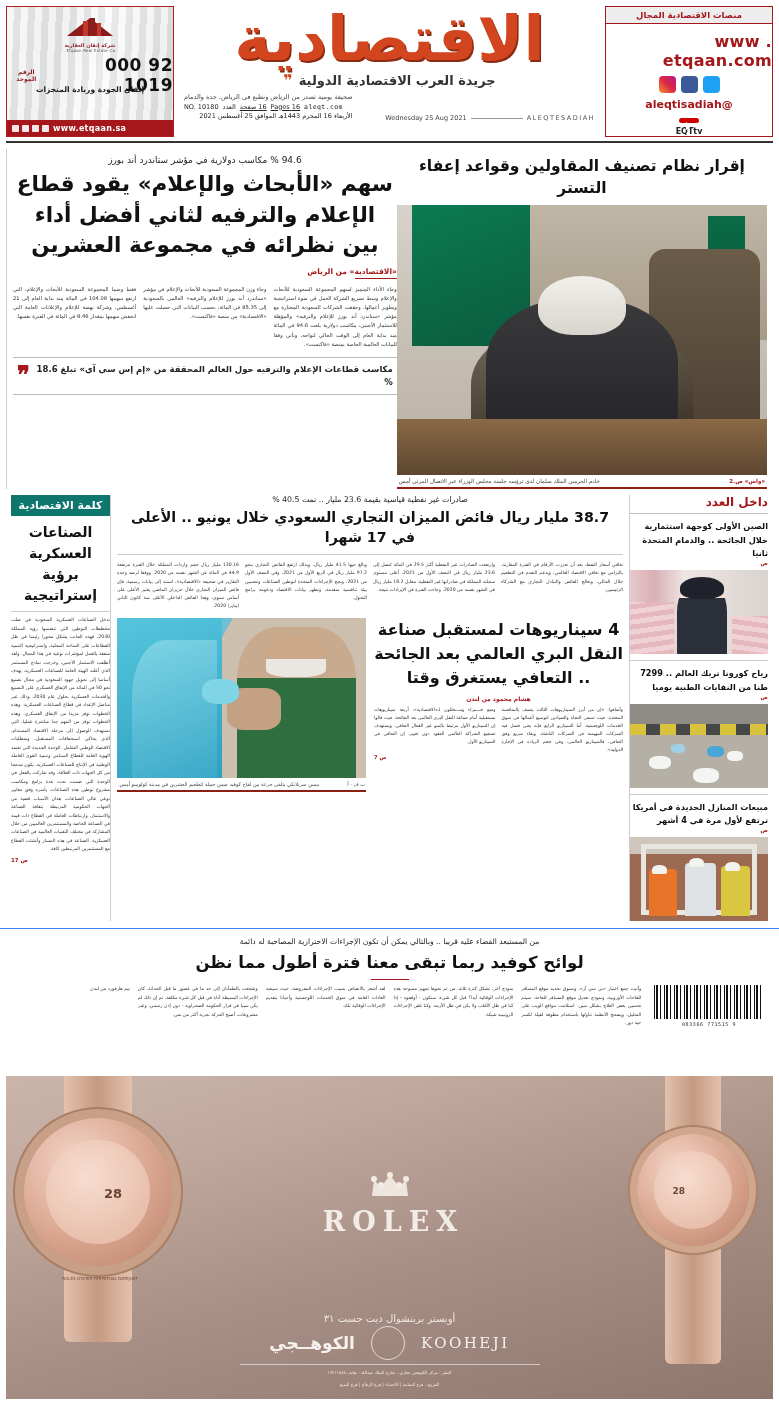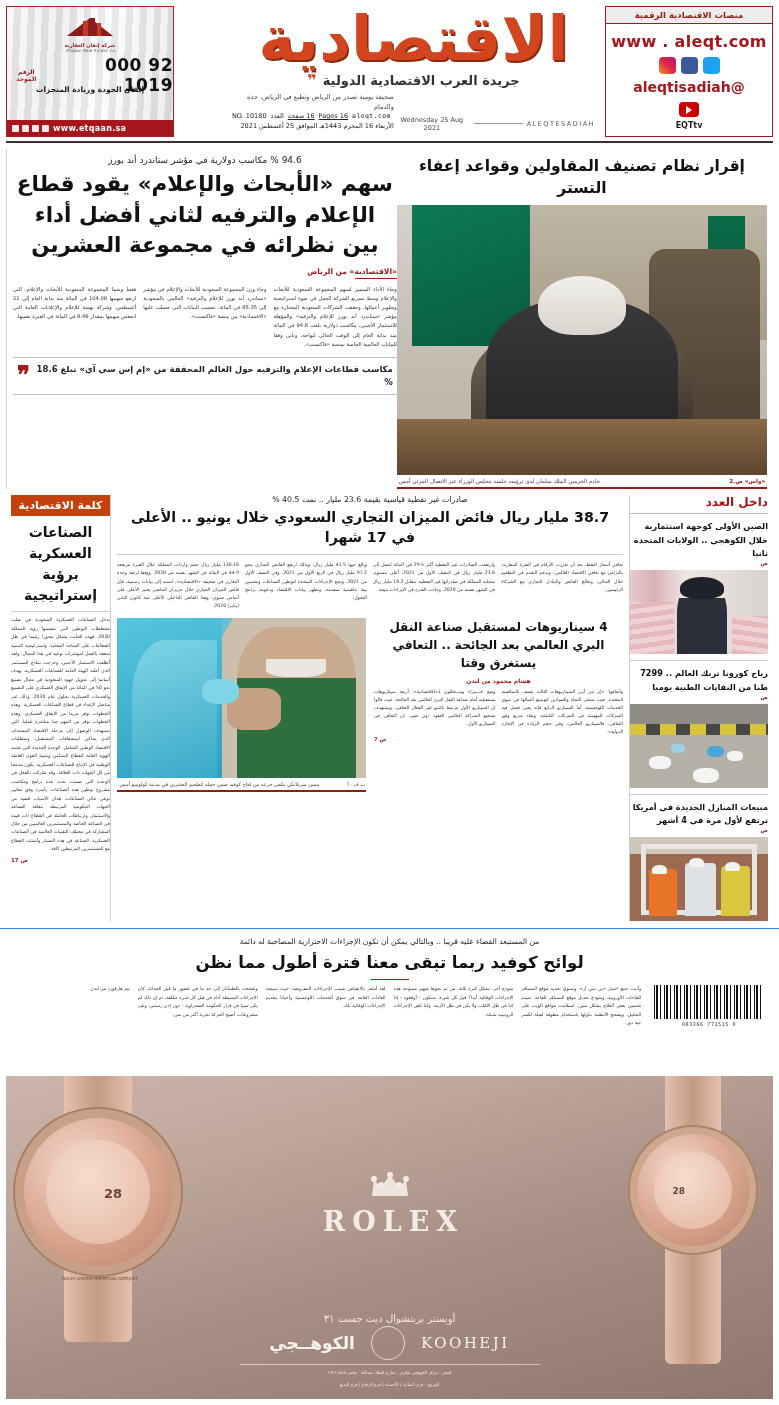--- a/index.html
+++ b/index.html
@@ -31,21 +31,21 @@
   .etq-phone-row{position:absolute;top:48px;left:0;right:0;display:flex;align-items:center;justify-content:center;gap:4px;}
   .etq-phone{font-size:17px;font-weight:bold;color:#111;letter-spacing:.5px;font-family:"DejaVu Sans",sans-serif;}
   .etq-phone-lbl{font-size:6px;color:#8c1b1b;line-height:1.2;text-align:center;font-weight:bold;}
   .etq-slogan{position:absolute;top:78px;left:0;right:0;text-align:center;font-size:7.5px;color:#1a1a1a;font-weight:bold;}
   .etq-bar{position:absolute;bottom:0;left:0;right:0;height:16px;background:#a5171b;display:flex;align-items:center;justify-content:flex-end;padding:0 5px;gap:4px;}
   .etq-url{color:#fff;font-size:8px;font-weight:bold;letter-spacing:.3px;}
   .etq-socials{display:flex;gap:3px;align-items:center;}
   .etq-socials span{width:7px;height:7px;background:#fff;opacity:.9;border-radius:1px;display:block;}
 
   
-  .center-mast{flex:1; position:relative; text-align:center;margin-left:48px;}
+  .center-mast{flex:1; position:relative; text-align:center;}
   .logo-ar{
     font-size:62px; font-weight:bold; color:#d2451e; line-height:0.95;
     letter-spacing:-1px; margin-top:4px;
     text-shadow:1.5px 1.5px 0 #8a2a10;
     font-family:"DejaVu Sans","Liberation Sans",sans-serif;
   }
   .logo-sub-row{display:flex;justify-content:center;align-items:center;gap:6px;margin-top:2px;}
   .logo-sub{font-size:13px;color:#333;font-weight:bold;}
   .logo-dots{color:#d2451e;font-size:16px;font-weight:bold;}
   .mast-meta{display:flex;justify-content:space-between;align-items:flex-end;margin-top:3px;padding:0 4px;}
@@ -63,21 +63,21 @@
     width:168px;height:131px;border:1.5px solid #a5171b;background:#fff;flex:none;
     display:flex;flex-direction:column;align-items:center;position:relative;
   }
   .digital .hdr{width:100%;background:#ededed;color:#a5171b;font-size:8.5px;font-weight:bold;text-align:center;padding:3px 0;border-bottom:1px solid #a5171b;}
   .digital .www{color:#a5171b;font-weight:bold;font-size:16px;margin-top:8px;letter-spacing:.3px;font-family:"DejaVu Sans",sans-serif;}
   .dig-icons{display:flex;gap:5px;margin-top:6px;}
   .dig-icons i{width:17px;height:17px;border-radius:4px;display:block;}
   .ic-tw{background:#1da1f2;}
   .ic-fb{background:#3b5998;}
   .ic-ig{background:linear-gradient(45deg,#f09433,#dc2743,#bc1888);}
-  .handle{font-size:14px;color:#a5171b;font-weight:bold;margin-top:5px;}
+  .handle{font-size:11px;color:#a5171b;font-weight:bold;margin-top:5px;}
   .yt{width:20px;height:15px;background:#cc0000;border-radius:4px;margin-top:7px;position:relative;}
   .yt:after{content:"";position:absolute;left:7px;top:3.5px;border-left:6px solid #fff;border-top:4px solid transparent;border-bottom:4px solid transparent;}
   .eqtv{font-size:8px;color:#222;font-weight:bold;margin-top:4px;}
 
   .mast-rule{position:absolute;left:6px;right:6px;top:141px;height:1.5px;background:#333;}
 
   
   .top-row{display:flex;padding:4px 6px 0 6px;gap:0;}
   .col-left-main{width:400px;padding-left:6px;border-left:1px solid #ccc;}
   .col-right-main{width:385px;padding-right:6px;}
@@ -103,21 +103,21 @@
   .cap-row{display:flex;justify-content:space-between;align-items:center;border-bottom:2.5px solid #8a2010;padding:3px 2px;}
   .cap-txt{font-size:5.6px;color:#444;}
   .cap-page{font-size:5.6px;color:#a5171b;font-weight:bold;}
 
   
   .mid-band{display:flex;padding:6px 6px 0;gap:0;}
   .sidebar-left{width:104px;padding-left:5px;}
   .mid-center{width:520px;padding:0 6px;border-right:1px solid #ccc;border-left:1px solid #ccc;}
   .sidebar-right{width:143px;padding-right:5px;}
 
-  .kalima-hdr{background:#c2410c;color:#fff;text-align:center;font-size:11px;font-weight:bold;padding:4px 0;}
+  .kalima-hdr{background:#0f766e;color:#fff;text-align:center;font-size:11px;font-weight:bold;padding:4px 0;}
   .kalima-title{font-size:14px;font-weight:bold;color:#111;line-height:1.5;text-align:center;margin:6px 0 5px;}
   .kalima-rule{height:1px;background:#ccc;margin-bottom:4px;}
   .kalima-body{font-size:4.6px;line-height:1.85;color:#333;text-align:justify;}
   .kalima-page{color:#a5171b;font-size:5.5px;font-weight:bold;text-align:left;margin-top:3px;}
 
   .dakhil-hdr{color:#a5171b;font-size:12px;font-weight:bold;text-align:right;padding-bottom:4px;border-bottom:1px solid #bbb;}
   .dakhil-item{padding:6px 0 0;}
   .dakhil-title{font-size:8.2px;font-weight:bold;color:#111;line-height:1.62;text-align:right;}
   .dakhil-pg{color:#a5171b;font-size:5.5px;font-weight:bold;}
   .dakhil-photo{width:100%;height:84px;margin-top:4px;overflow:hidden;position:relative;}
@@ -127,21 +127,21 @@
   .mid-headline{font-size:14.2px;font-weight:bold;color:#111;text-align:center;line-height:1.4;}
   .mid-rule{height:1px;background:#ccc;margin:6px 0;}
   .mid-cols{display:flex;gap:6px;}
   .mid-cols > div{flex:1;font-size:4.6px;line-height:1.8;color:#333;text-align:justify;}
 
   .two-story{display:flex;gap:8px;margin-top:7px;}
   .story-photo-col{width:253px;}
   .story-text-col{width:253px;}
   .photo-vax{width:100%;height:160px;overflow:hidden;position:relative;}
   .vax-cap{display:flex;justify-content:space-between;font-size:5px;color:#444;border-bottom:2.5px solid #8a2010;padding:3px 1px;}
-  .story-hl{font-size:12px;font-weight:bold;color:#111;text-align:center;line-height:1.5;}
+  .story-hl{font-size:16px;font-weight:bold;color:#111;text-align:center;line-height:1.5;}
   .story-by{color:#a5171b;font-size:6px;font-weight:bold;text-align:center;margin:5px 0 4px;}
   .story-cols{display:flex;gap:6px;}
   .story-cols > div{flex:1;font-size:4.5px;line-height:1.8;color:#333;text-align:justify;}
   .story-pg{color:#a5171b;font-size:5.2px;font-weight:bold;text-align:left;}
 
   
   .bottom-story{padding:8px 6px 0;border-top:1px solid #3b82f6;margin-top:7px;}
   .bs-kicker{font-size:7.6px;color:#222;text-align:center;}
   .bs-headline{font-size:16.5px;font-weight:bold;color:#111;text-align:center;margin:6px 0 4px;line-height:1.35;}
   .bs-rule{width:38px;height:1.5px;background:#a5171b;margin:0 auto 5px;}
@@ -237,22 +237,22 @@
   .vax-photo .arm{position:absolute;right:34%;top:44%;width:22%;height:26%;background:#c3a182;border-radius:30%;}
 </style>
 </head>
 <body>
 
 <div class="page">
 
   <div class="masthead">
 
     <div class="digital">
-      <div class="hdr">منصات الاقتصادية الرقمية</div>
-      <div class="www">www . aleqt.com</div>
+      <div class="hdr">منصات الاقتصادية المجال</div>
+      <div class="www">www . etqaan.com</div>
       <div class="dig-icons">
         <i class="ic-tw"></i>
         <i class="ic-fb"></i>
         <i class="ic-ig"></i>
       </div>
       <div class="handle">@aleqtisadiah</div>
       <div class="yt"></div>
       <div class="eqtv">EQTtv</div>
     </div>
 
@@ -352,21 +352,21 @@
       </div>
     </div>
   </div>
 
   <div class="mid-band">
 
     <div class="sidebar-right">
       <div class="dakhil-hdr">داخل العدد</div>
 
       <div class="dakhil-item">
-        <div class="dakhil-title">الصين الأولى كوجهة استثمارية خلال الكوهجي .. الولايات المتحدة ثانيا</div>
+        <div class="dakhil-title">الصين الأولى كوجهة استثمارية خلال الجائحة .. والدمام المتحدة ثانيا</div>
         <div class="dakhil-pg">ص</div>
         <div class="dakhil-photo">
           <div class="ph china-photo">
             <div class="cash-l"></div>
             <div class="person"></div>
             <div class="hair"></div>
             <div class="cash-r"></div>
           </div>
         </div>
         <div class="dakhil-sep"></div>

